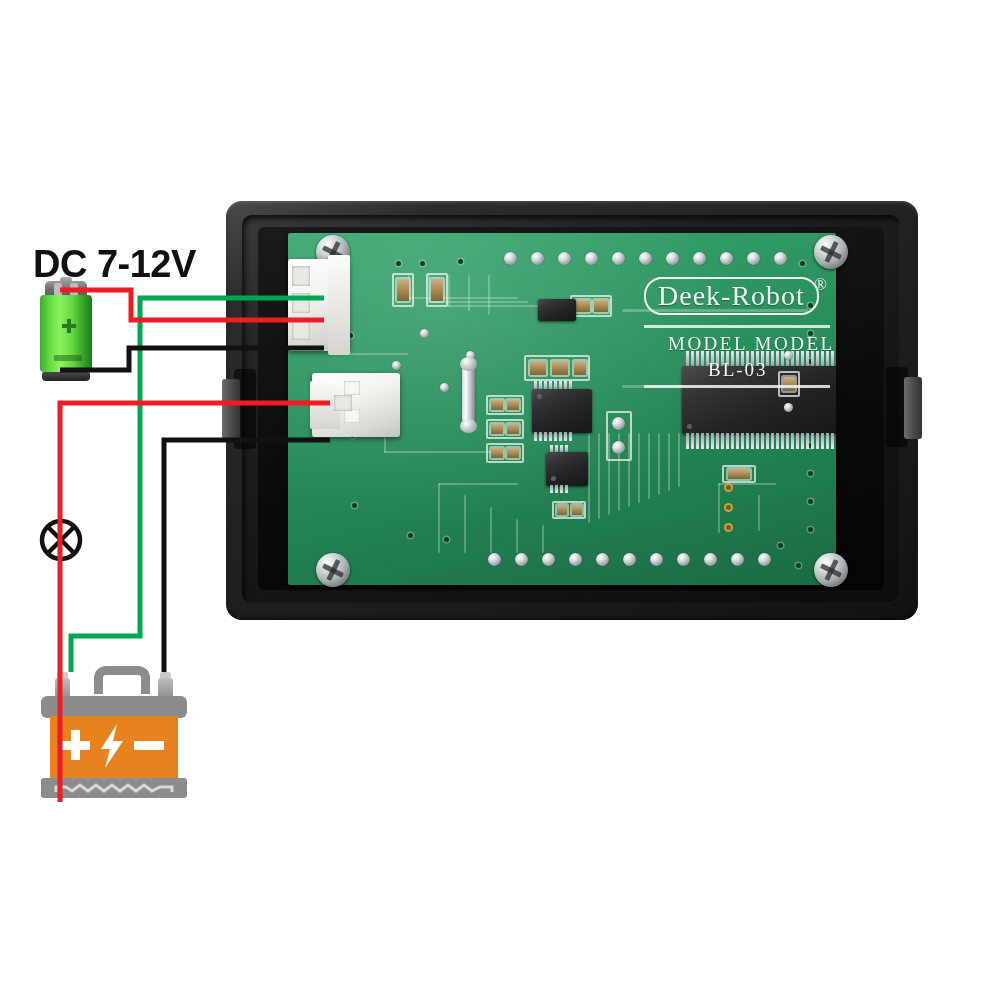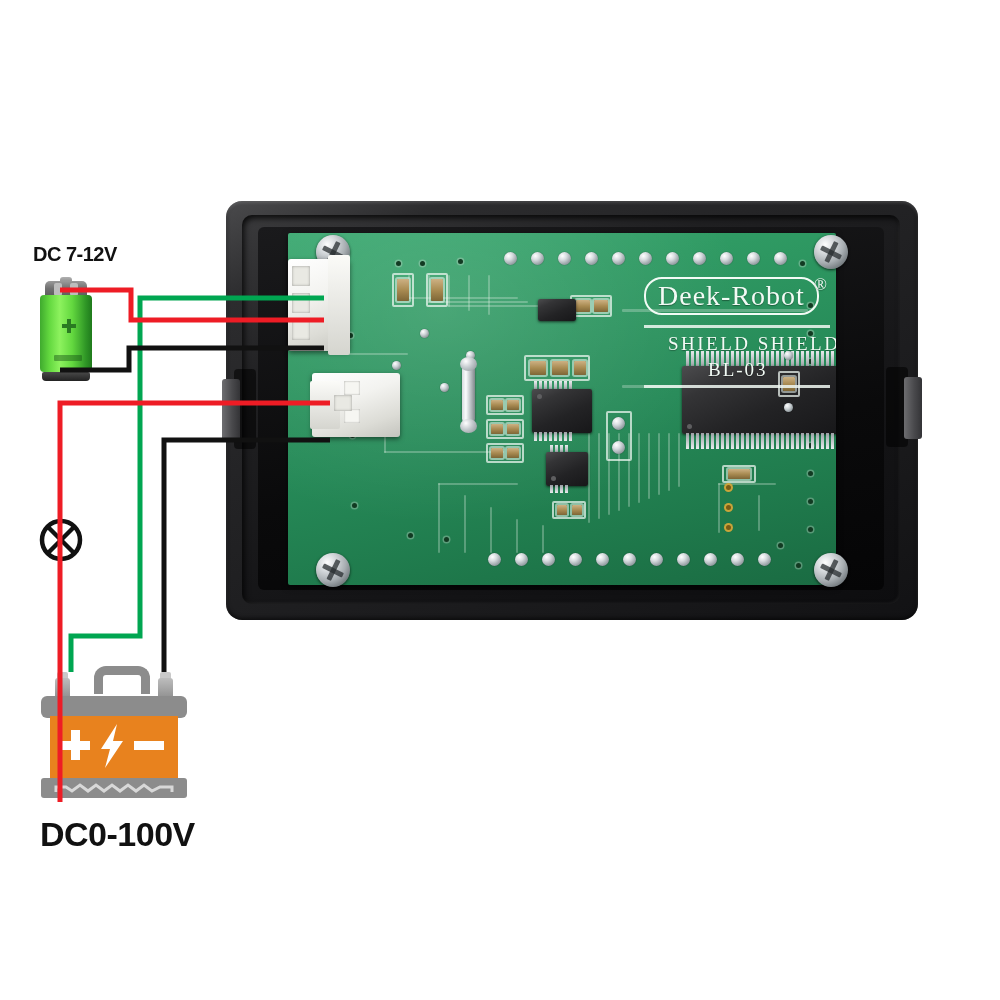--- a/index.html
+++ b/index.html
@@ -19,21 +19,21 @@
 
   
   .label {
     position: absolute;
     color: #111111;
     font-family: "Liberation Sans", sans-serif;
     font-weight: 600;
     letter-spacing: -0.5px;
     white-space: nowrap;
   }
-  #label-top { left: 33px; top: 243px; font-size: 20px; }
+  #label-top { left: 33px; top: 243px; font-size: 38px; }
   #label-bottom { left: 40px; top: 815px; font-size: 34px; }
 
   
   #wires { position: absolute; left: 0; top: 0; width: 1000px; height: 1000px; }
 
   
   #battery-small {
     position: absolute; left: 38px; top: 281px;
     width: 56px; height: 95px;
   }
@@ -271,21 +271,20 @@
     border-radius:1px;
   }
 </style>
 </head>
 <body>
 
 <div id="stage">
 
   <div class="label" id="label-top">DC 7-12V</div>
 
-  <div class="label" id="label-bottom">DC0-100V</div>
 
   <div id="battery-small">
     <div class="bs-nub"></div>
     <div class="bs-cap">
       <div class="bs-tab-l"></div>
       <div class="bs-tab-r"></div>
     </div>
     <div class="bs-body">
       <div class="bs-plus"></div>
       <div class="bs-txt"></div>
@@ -568,21 +567,21 @@
       <div class="smd" style="left:440px;top:236px;width:22px;height:10px;"></div>
 
       <div class="pad small" style="left:496px;top:118px;"></div>
       <div class="pad small" style="left:496px;top:170px;"></div>
       <div class="silk-box" style="left:490px;top:138px;width:22px;height:26px;"></div>
       <div class="smd" style="left:495px;top:144px;width:12px;height:14px;"></div>
 
       <div class="brand" id="brand-name">Deek-Robot</div>
       <div class="brand" id="brand-reg">®</div>
       <div class="silk-line" style="left:356px;top:92px;width:186px;height:3px;"></div>
-      <div class="brand" id="brand-model">SHIELD SHIELD</div>
+      <div class="brand" id="brand-model">MODEL MODEL</div>
       <div class="brand" id="brand-code">BL-03</div>
       <div class="silk-line" style="left:356px;top:152px;width:186px;height:3px;"></div>
 
     </div>
 
     <div class="screw" style="left:90px;top:34px;"></div>
     <div class="screw" style="left:588px;top:34px;"></div>
     <div class="screw" style="left:90px;top:352px;"></div>
     <div class="screw" style="left:588px;top:352px;"></div>
 

